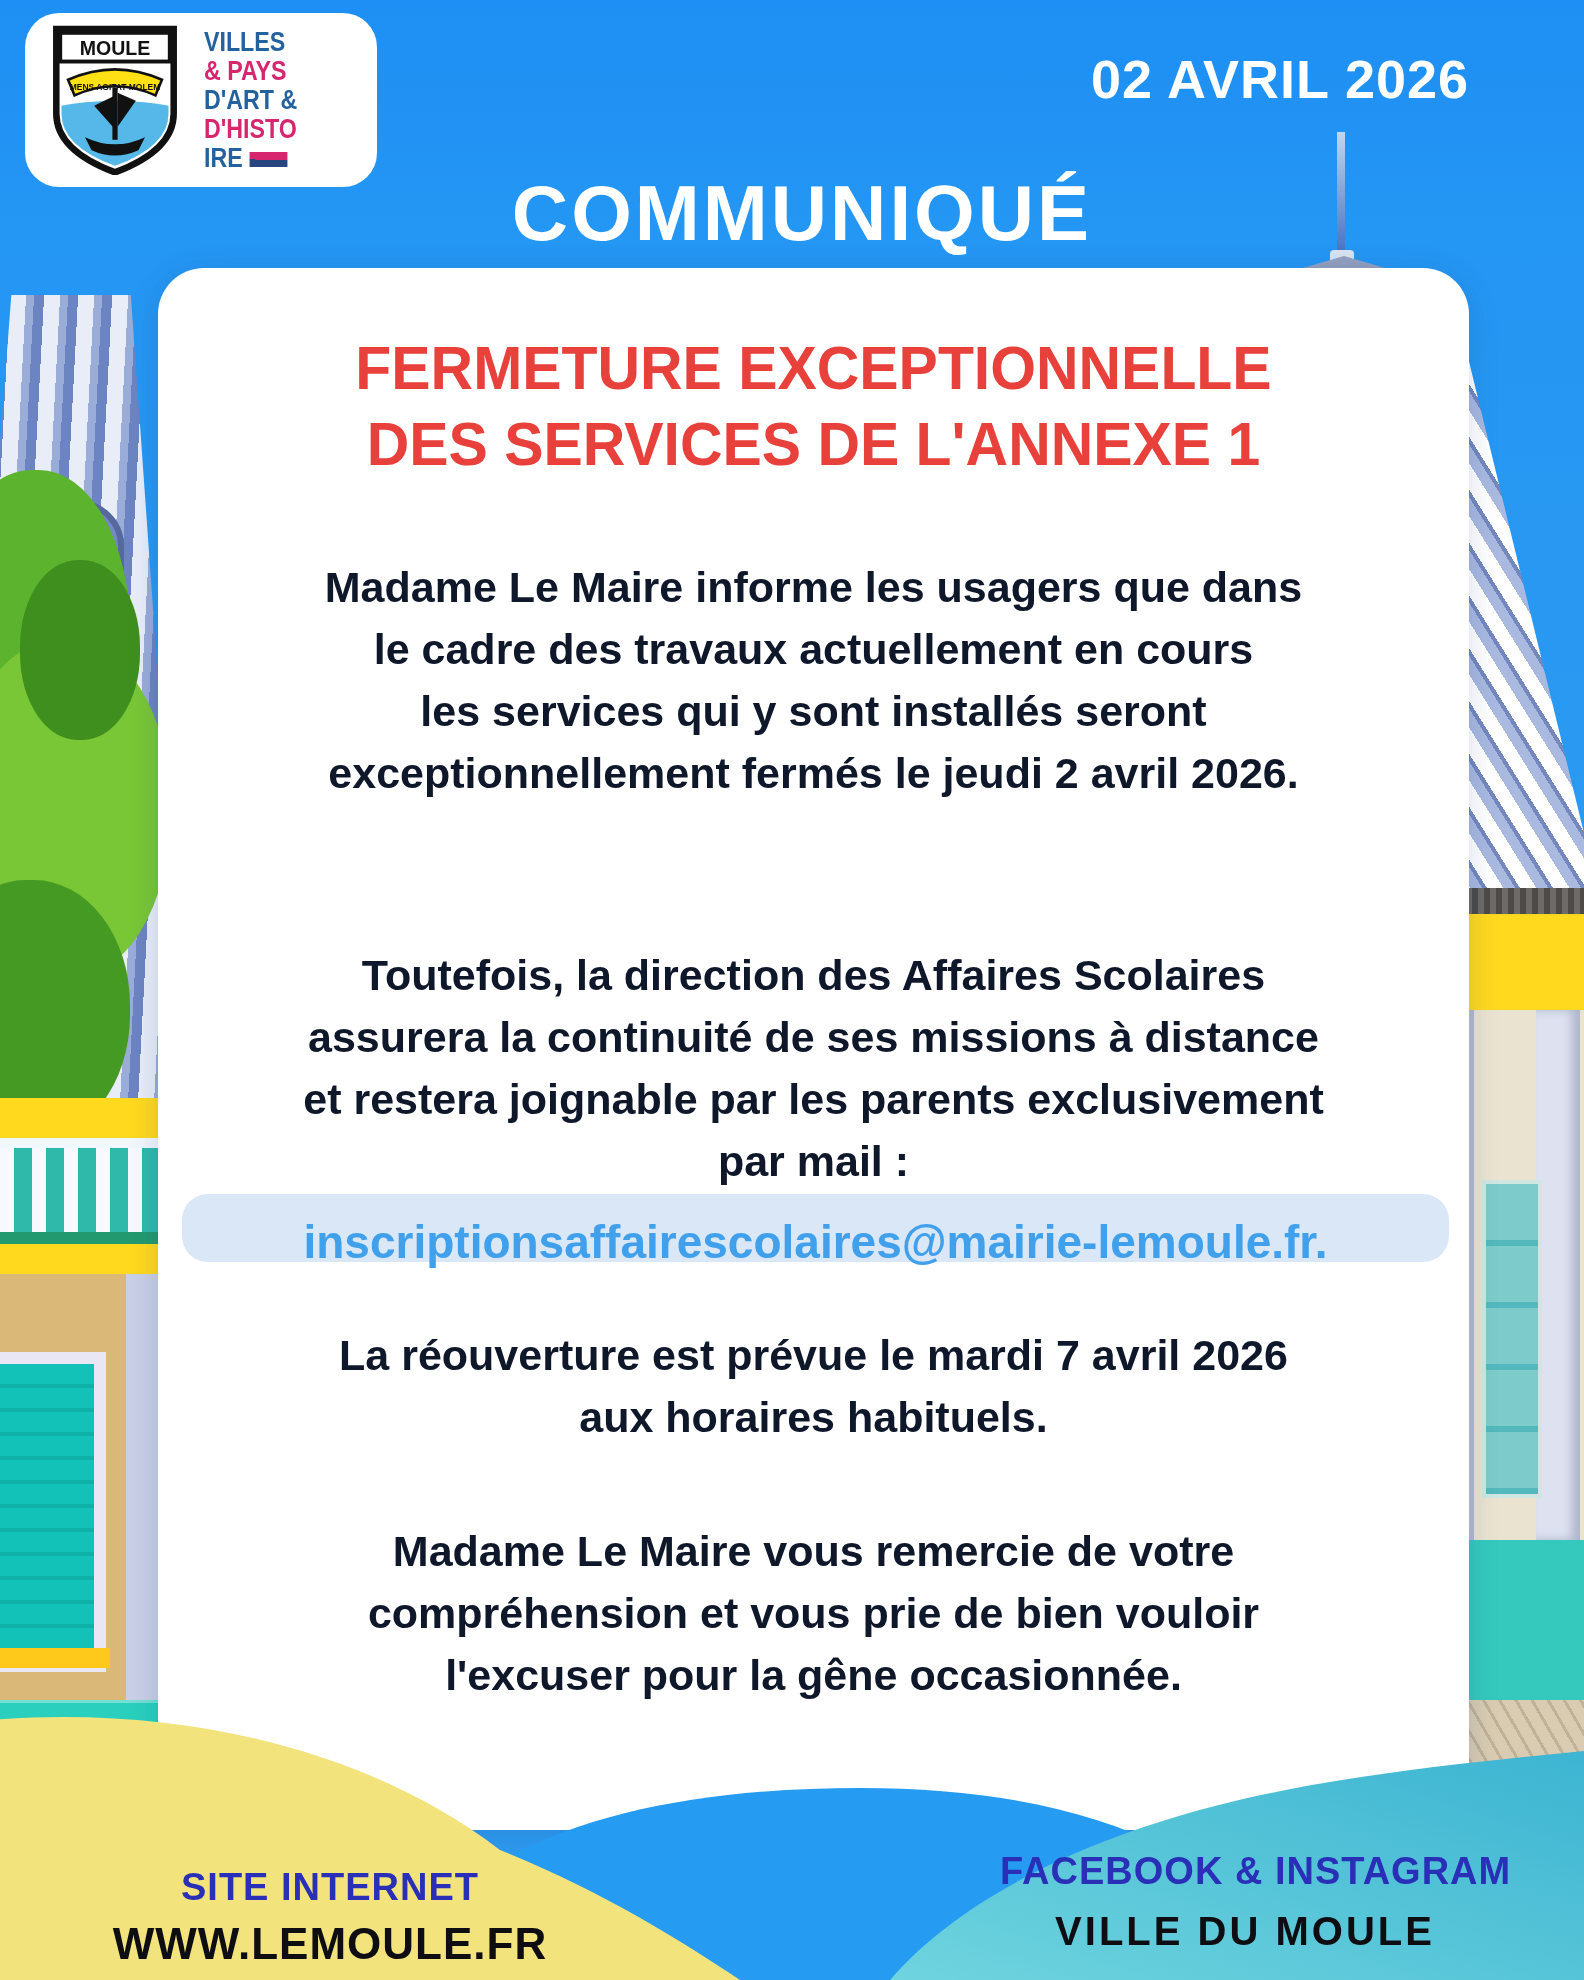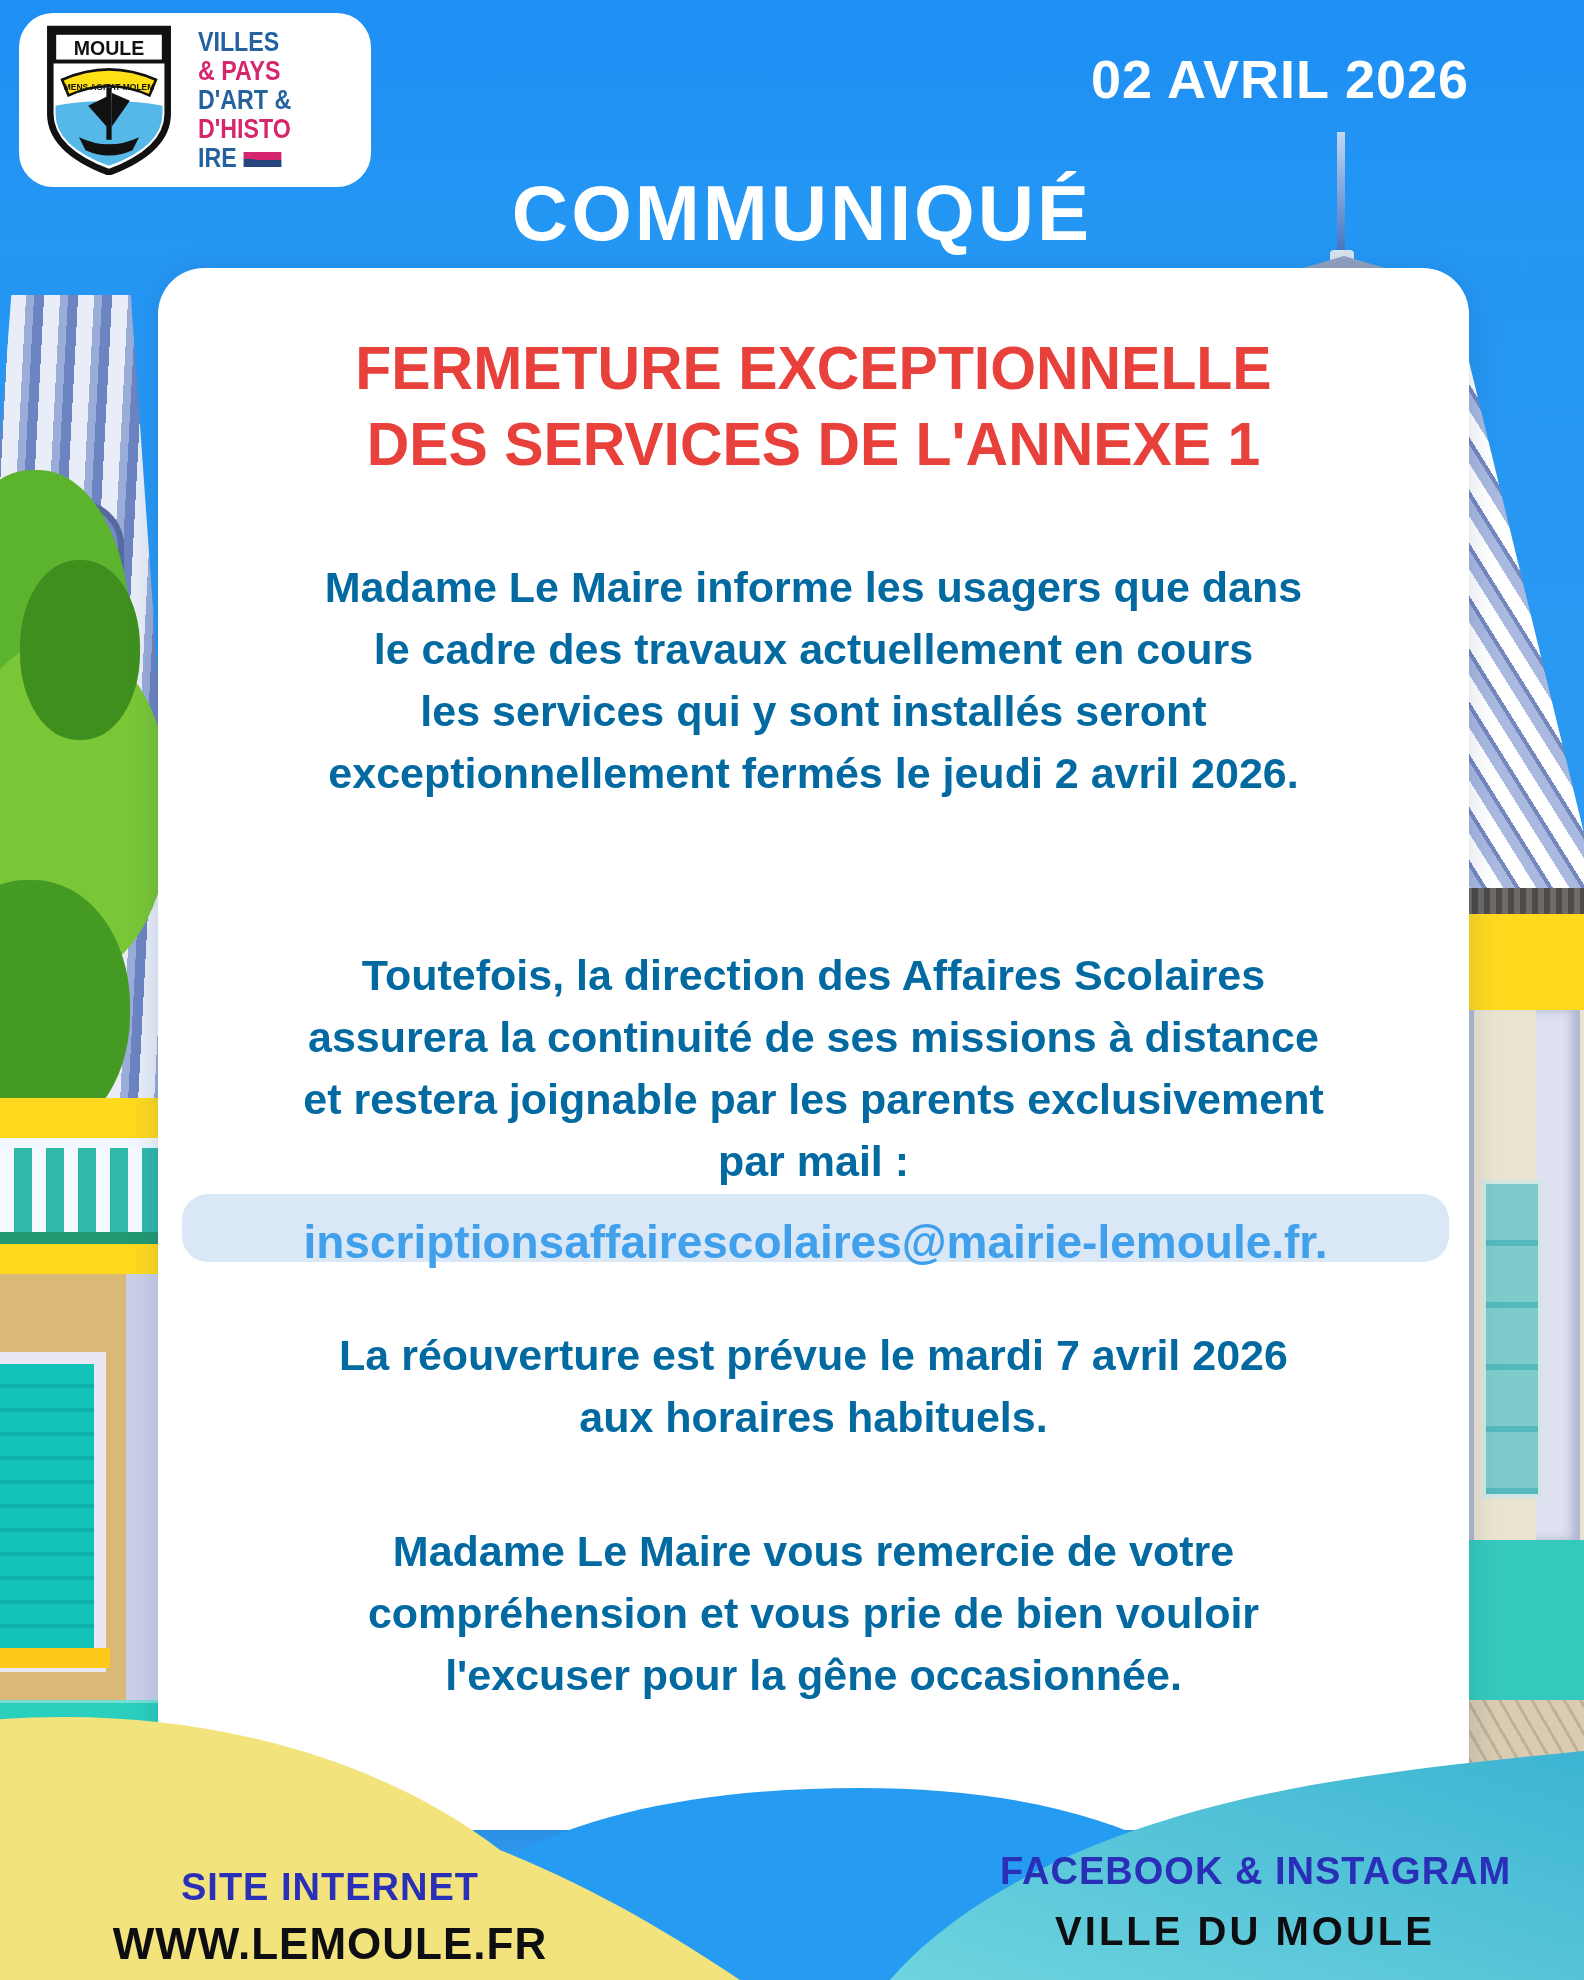--- a/index.html
+++ b/index.html
@@ -57,41 +57,41 @@
   .pavement-r{position:absolute;top:1700px;left:0;width:160px;height:180px;background:#D9CCB2;
     background-image:repeating-linear-gradient(60deg,rgba(120,100,70,.25) 0 3px,rgba(0,0,0,0) 3px 14px);}
   .roof-spire{position:absolute;left:1337px;top:132px;width:8px;height:126px;z-index:1;
     background:linear-gradient(180deg,#BFD7F2,#3E6FC2);}
   .spire-cap{position:absolute;left:1330px;top:250px;width:24px;height:22px;background:#D8E2F0;
     border-radius:4px;z-index:1;}
   .roof-tip{position:absolute;left:1296px;top:256px;width:96px;height:14px;background:#93A0C0;
     clip-path:polygon(50% 0,100% 100%,0 100%);z-index:1;}
 
   
-  .logo-box{position:absolute;left:19px;top:13px;width:352px;height:174px;background:#fff;
+  .logo-box{position:absolute;left:25px;top:13px;width:352px;height:174px;background:#fff;
     border-radius:34px;z-index:6;display:flex;align-items:center;justify-content:space-evenly;}
   .crest{width:134px;height:150px;}
   .vpah{width:150px;line-height:29px;font-weight:800;font-size:27px;letter-spacing:0;}
   .vpah div{transform:scaleX(.86);transform-origin:left;white-space:nowrap;}
   .vpah-blue{color:#23629E;}
   .vpah-pink{color:#D6266E;}
   .vpah-block{display:inline-block;width:44px;height:15px;margin-left:8px;
     background:linear-gradient(180deg,#D6266E 50%,#27457E 50%);vertical-align:middle;}
   .header-date{position:absolute;left:1060px;top:48px;width:440px;text-align:center;z-index:6;
     color:#fff;font-size:54px;font-weight:800;letter-spacing:1px;white-space:nowrap;}
   .header-title{position:absolute;left:372px;top:168px;width:860px;text-align:center;z-index:6;
     color:#fff;font-size:78px;font-weight:800;letter-spacing:3px;white-space:nowrap;}
 
   
   .card{position:absolute;left:158px;top:268px;width:1267px;height:1562px;background:#FFFFFF;
     border-radius:46px;z-index:2;box-shadow:0 6px 30px rgba(20,60,120,.18);padding-left:44px;}
   .card-title{position:absolute;top:62px;left:0;right:0;text-align:center;
     color:#E8413C;font-size:62px;font-weight:800;line-height:76px;letter-spacing:0;}
   .card-title .tline{display:block;transform:scaleX(.95);white-space:nowrap;}
-  .para{position:absolute;left:16px;right:16px;text-align:center;color:#0369a1;
+  .para{position:absolute;left:16px;right:16px;text-align:center;color:#0f172a;
     font-weight:700;font-size:43px;line-height:62px;}
   .para div{white-space:nowrap;}
   .para1{top:288px;}
   .para2{top:676px;}
   .para3{top:1056px;}
   .para4{top:1252px;}
   .email-pill{position:absolute;top:926px;left:24px;right:20px;height:68px;border-radius:26px;
     background:#D9E7F6;color:#41A0EB;font-weight:700;font-size:46px;line-height:96px;
     text-align:center;white-space:nowrap;}
 

